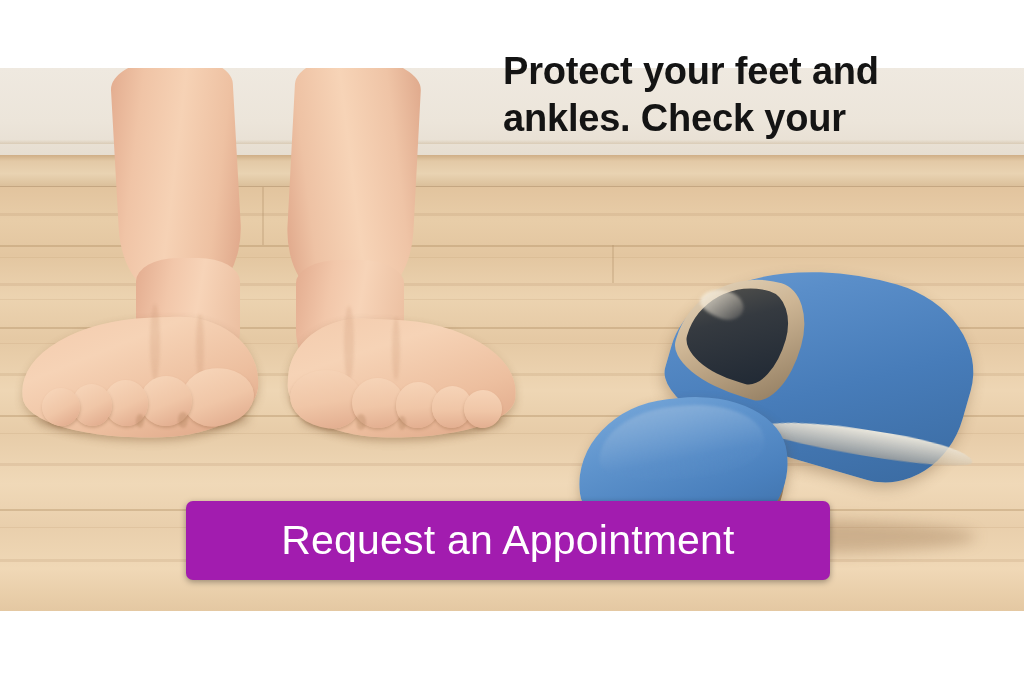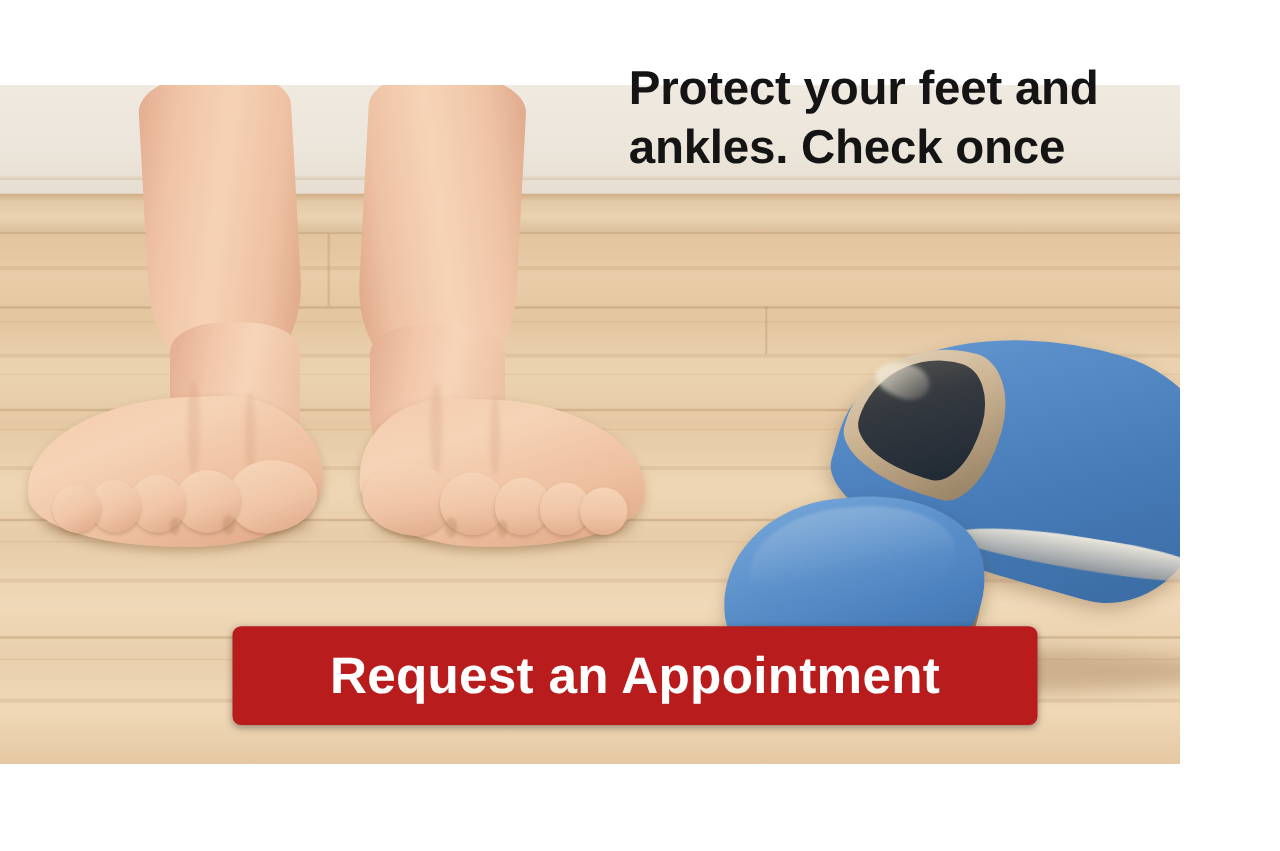--- a/index.html
+++ b/index.html
@@ -9,21 +9,21 @@
   }
   body {
     width: 1024px;
     height: 681px;
     overflow: hidden;
     font-family: "Liberation Sans", sans-serif;
   }
 
   #banner {
     position: relative;
-    width: 944px;
+    width: 1024px;
     height: 681px;
     background: #ffffff;
     overflow: hidden;
   }
 
   
   .photo {
     position: absolute;
     left: 0;
     top: 68px;
@@ -292,26 +292,26 @@
   }
   .headline .line { display: block; white-space: nowrap; }
 
   
   .cta {
     position: absolute;
     left: 186px;
     top: 501px;
     width: 644px;
     height: 79px;
-    background: #b91c1c;
+    background: #a21caf;
     border: none;
     border-radius: 7px;
     color: #ffffff;
     font-family: "Liberation Sans", sans-serif;
-    font-weight: bold;
+    font-weight: normal;
     font-size: 41px;
     letter-spacing: 0.2px;
     display: flex;
     align-items: center;
     justify-content: center;
     cursor: pointer;
     box-shadow: 0 2px 6px rgba(0,0,0,0.35);
     padding: 0;
   }
 </style>
@@ -384,18 +384,18 @@
     <div class="insole-back-edge"></div>
     <div class="insole-arch"></div>
     <div class="insole-front"></div>
     <div class="insole-front-inner"></div>
     <div class="insole-front-rim"></div>
 
   </div>
 
   <div class="headline">
     <span class="line">Protect your feet and</span>
-    <span class="line">ankles. Check once</span>
+    <span class="line">ankles. Check your</span>
   </div>
 
   <button class="cta">Request an Appointment</button>
 
 </div>
 
 </body></html>

